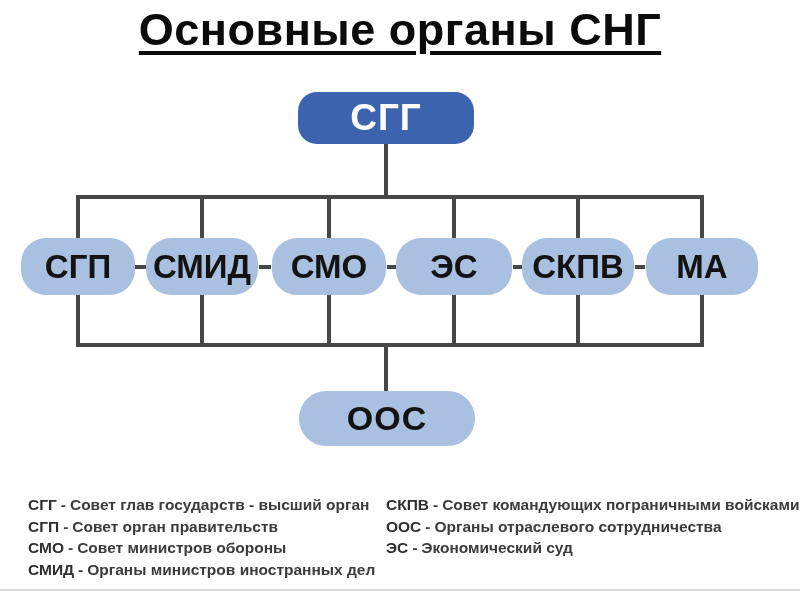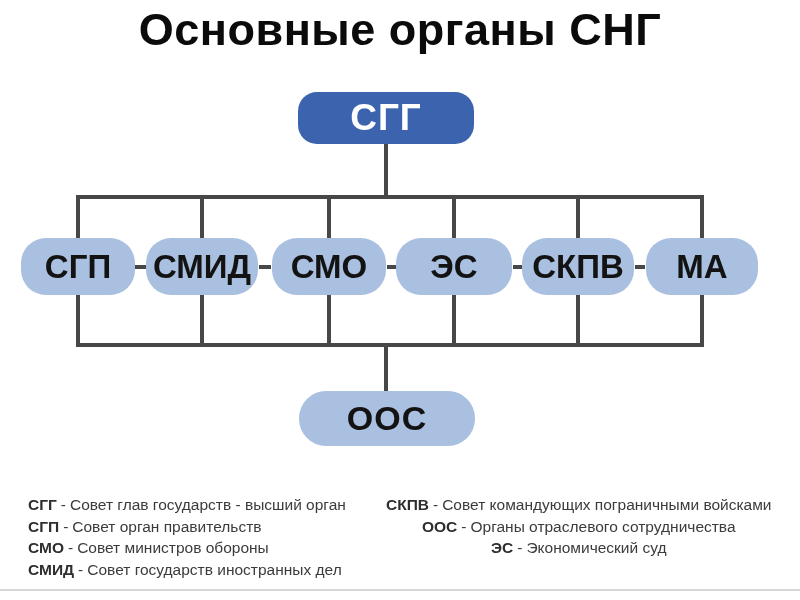--- a/index.html
+++ b/index.html
@@ -5,40 +5,42 @@
   html,body{margin:0;padding:0;background:#ffffff;}
   .slide{
     position:relative;width:800px;height:600px;background:#ffffff;overflow:hidden;
     font-family:"Liberation Sans", sans-serif;
   }
   .title{
     position:absolute;top:4px;left:0;width:100%;text-align:center;
     font-size:45px;font-weight:bold;color:#0b0b0b;letter-spacing:.5px;
   }
   .title span{
+    text-decoration:underline;
     text-decoration-thickness:4px;
     text-underline-offset:6px;
   }
   .line{position:absolute;background:#474747;z-index:1;}
   .box{
     position:absolute;z-index:2;display:flex;align-items:center;justify-content:center;
     font-weight:bold;box-sizing:border-box;
   }
   .root-box{
     background:#3B63AE;color:#ffffff;border-radius:19px;font-size:37px;letter-spacing:1px;
   }
   .child-box{
     background:#A9C0E0;color:#131313;border-radius:25px;font-size:33px;letter-spacing:0px;
   }
   .oos-box{
     background:#A9C0E0;color:#131313;border-radius:27px;font-size:34px;letter-spacing:1px;
   }
   .legend-col{
     position:absolute;top:494px;font-size:15.5px;line-height:21.5px;color:#3b3b3b;
     white-space:nowrap;
+    font-weight:bold;
   }
   .legend-line b{color:#2e2e2e;}
   .legend-line .sep{margin:0 4px;}
   .bottom-edge{position:absolute;left:0;top:589px;width:800px;height:2px;background:#d7d7d7;}
 </style>
 </head>
 <body>
 
 <div class="slide">
 
@@ -96,25 +98,25 @@
     <div class="legend-line">
       <b>СГГ</b><span class="sep">-</span><span>Совет глав государств - высший орган</span>
     </div>
     <div class="legend-line">
       <b>СГП</b><span class="sep">-</span><span>Совет орган правительств</span>
     </div>
     <div class="legend-line">
       <b>СМО</b><span class="sep">-</span><span>Совет министров обороны</span>
     </div>
     <div class="legend-line">
-      <b>СМИД</b><span class="sep">-</span><span>Совет государств иностранных дел</span>
+      <b>СМИД</b><span class="sep">-</span><span>Органы министров иностранных дел</span>
     </div>
   </div>
 
-  <div class="legend-col" style="left:386px;text-align:center;">
+  <div class="legend-col" style="left:386px;">
     <div class="legend-line">
       <b>СКПВ</b><span class="sep">-</span><span>Совет командующих пограничными войсками</span>
     </div>
     <div class="legend-line">
       <b>ООС</b><span class="sep">-</span><span>Органы отраслевого сотрудничества</span>
     </div>
     <div class="legend-line">
       <b>ЭС</b><span class="sep">-</span><span>Экономический суд</span>
     </div>
   </div>

